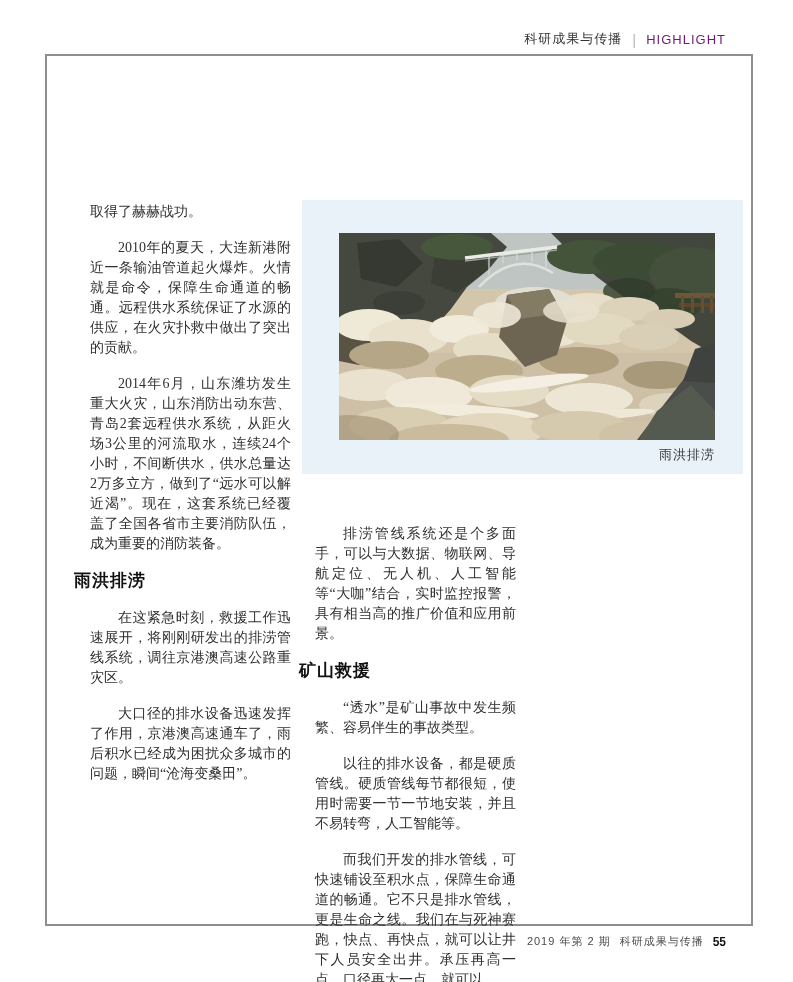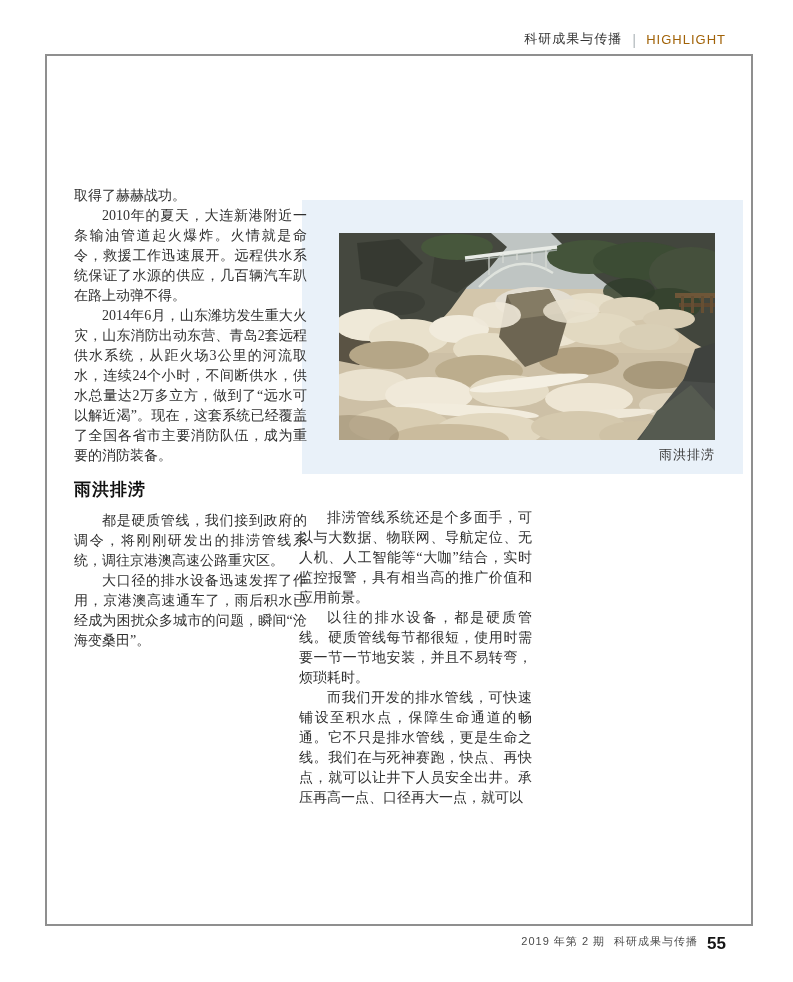--- a/index.html
+++ b/index.html
@@ -12,21 +12,21 @@
 
   
   .running-head{
     position:absolute;top:30px;right:67px;
     font-size:13px;color:#3a3a3a;
     display:flex;align-items:center;gap:10px;
     font-family:"Liberation Sans", sans-serif;
   }
   .running-head .cn{letter-spacing:1px;color:#333;}
   .running-head .sep{color:#b3babd;font-weight:300;font-size:15px;line-height:1;}
-  .running-head .en{color:#a16207;letter-spacing:1px;}
+  .running-head .en{color:#701a75;letter-spacing:1px;}
 
   
   .frame{
     position:absolute;left:45px;top:54px;width:708px;height:872px;
     border:2px solid #8f8f8f;background:#fff;box-sizing:border-box;
   }
 
   
   .photo-panel{
     position:absolute;left:255px;top:144px;width:441px;height:274px;
@@ -40,38 +40,38 @@
   .caption{
     position:absolute;top:246px;right:28px;
     font-size:13px;color:#3a3a3a;letter-spacing:1px;
   }
 
   
   .col{position:absolute;width:233px;color:#303030;}
   .col-left{left:27px;top:130px;}
   .col-right{left:252px;top:452px;}
   .col p{
-    margin:0;font-size:14px;line-height:20px;text-align:justify;
+    margin:16px;font-size:14px;line-height:20px;text-align:justify;
     text-indent:2em;text-justify:inter-ideograph;
   }
   .col p.noindent{text-indent:0;}
   .col h2{
     margin:13px 0 10px 0;font-size:17px;line-height:22px;color:#111;
     font-family:"Liberation Sans", sans-serif;font-weight:bold;letter-spacing:1px;
   }
 
   
   .page-footer{
     position:absolute;top:934px;right:67px;
-    display:flex;align-items:flex-start;gap:9px;
+    display:flex;align-items:flex-end;gap:9px;
     font-size:11px;color:#4a4a4a;letter-spacing:1px;
     font-family:"Liberation Sans", sans-serif;
   }
   .page-footer .pagenum{
-    font-size:17px;font-weight:bold;color:#141414;letter-spacing:0;
+    font-size:12px;font-weight:bold;color:#141414;letter-spacing:0;
   }
 </style>
 </head>
 <body>
 
 <div class="page">
 
   <div class="running-head">
     <span class="cn">科研成果与传播</span>
     <span class="sep">|</span>
@@ -159,30 +159,32 @@
           <path d="M376,128 L376,207 L298,207 L326,170 L348,142 Z" fill="#4a4d49"></path>
           <path d="M356,116 L376,110 L376,150 L344,148 Z" fill="#3f423e"></path>
           <path d="M318,178 L352,152 L376,178 L376,207 L300,207 Z" fill="#555a50"></path>
         </svg>
       </div>
       <div class="caption">雨洪排涝</div>
     </div>
 
     <div class="col col-left">
       <p class="noindent">取得了赫赫战功。</p>
-      <p>2010年的夏天，大连新港附近一条输油管道起火爆炸。火情就是命令，救援工作迅速展开。远程供水系统保证了水源的供应，几百辆汽车趴在路上动弹不得。</p>
+      <p>2010年的夏天，大连新港附近一条输油管道起火爆炸。火情就是命令，保障生命通道的畅通。远程供水系统保证了水源的供应，在火灾扑救中做出了突出的贡献。</p>
       <p>2014年6月，山东潍坊发生重大火灾，山东消防出动东营、青岛2套远程供水系统，从距火场3公里的河流取水，连续24个小时，不间断供水，供水总量达2万多立方，做到了“远水可以解近渴”。现在，这套系统已经覆盖了全国各省市主要消防队伍，成为重要的消防装备。</p>
       <h2>雨洪排涝</h2>
-      <p>都是硬质管线，我们接到政府的调令，将刚刚研发出的排涝管线系统，调往京港澳高速公路重灾区。</p>
+      <p>在这紧急时刻，救援工作迅速展开，将刚刚研发出的排涝管线系统，调往京港澳高速公路重灾区。</p>
       <p>大口径的排水设备迅速发挥了作用，京港澳高速通车了，雨后积水已经成为困扰众多城市的问题，瞬间“沧海变桑田”。</p>
     </div>
 
     <div class="col col-right">
       <p>排涝管线系统还是个多面手，可以与大数据、物联网、导航定位、无人机、人工智能等“大咖”结合，实时监控报警，具有相当高的推广价值和应用前景。</p>
-      <p>以往的排水设备，都是硬质管线。硬质管线每节都很短，使用时需要一节一节地安装，并且不易转弯，烦琐耗时。</p>
+      <h2>矿山救援</h2>
+      <p>“透水”是矿山事故中发生频繁、容易伴生的事故类型。</p>
+      <p>以往的排水设备，都是硬质管线。硬质管线每节都很短，使用时需要一节一节地安装，并且不易转弯，人工智能等。</p>
       <p>而我们开发的排水管线，可快速铺设至积水点，保障生命通道的畅通。它不只是排水管线，更是生命之线。我们在与死神赛跑，快点、再快点，就可以让井下人员安全出井。承压再高一点、口径再大一点，就可以</p>
     </div>
 
   </div>
 
   <div class="page-footer">
     <span>2019 年第 2 期</span>
     <span>科研成果与传播</span>
     <span class="pagenum">55</span>
   </div>

